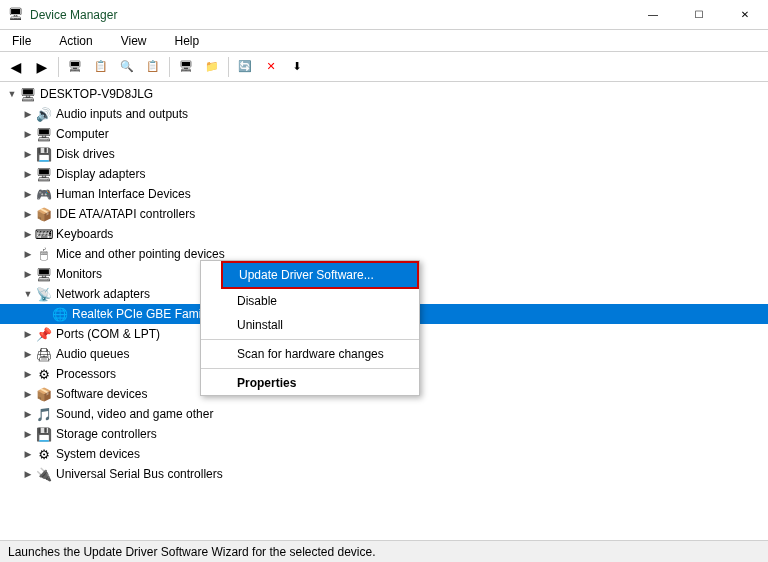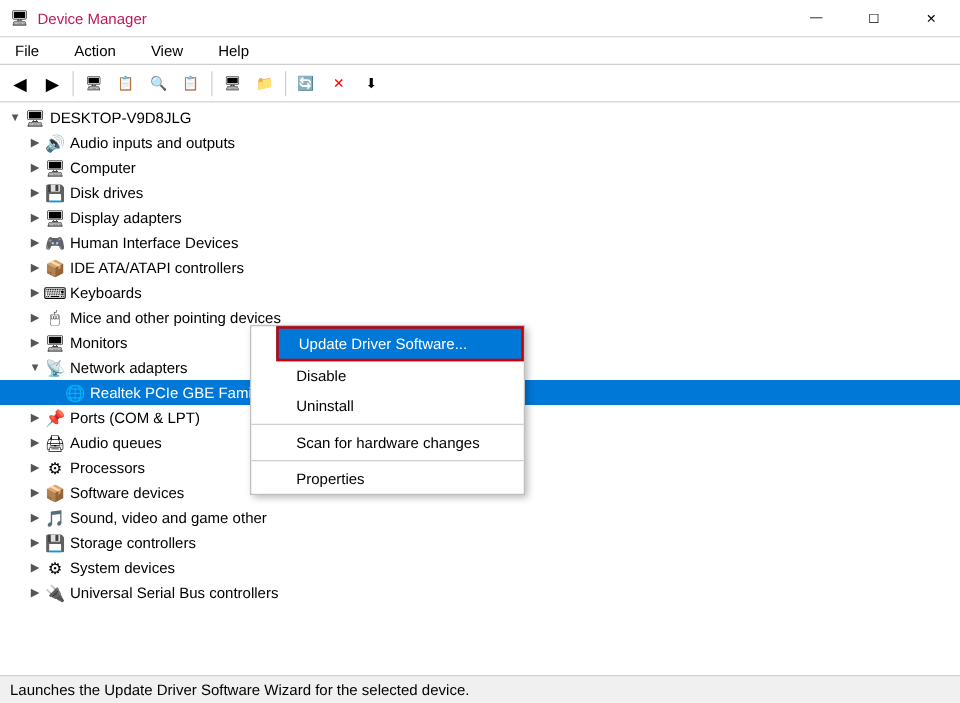--- a/index.html
+++ b/index.html
@@ -29,21 +29,21 @@
       display: flex;
       align-items: center;
       gap: 6px;
     }
     .title-icon {
       width: 16px;
       height: 16px;
     }
     .title-text {
       font-size: 12px;
-      color: #be185d;
+      color: #14532d;
     }
     .title-controls {
       display: flex;
       height: 30px;
     }
     .title-btn {
       width: 46px;
       height: 30px;
       display: flex;
       align-items: center;
@@ -177,21 +177,21 @@
       display: flex;
       align-items: center;
       margin-left: 20px;
     }
     .context-menu-item.highlighted {
       background: #0078d7;
       color: #fff;
       border: 2px solid #cc0000;
     }
     .context-menu-item.bold {
-      font-weight: normal;
+      font-weight: bold;
       align-items: flex-end;
     }
     .context-menu-sep {
       height: 1px;
       background: #d0d0d0;
       margin: 2px 0;
     }
 
     
     .status-bar {

